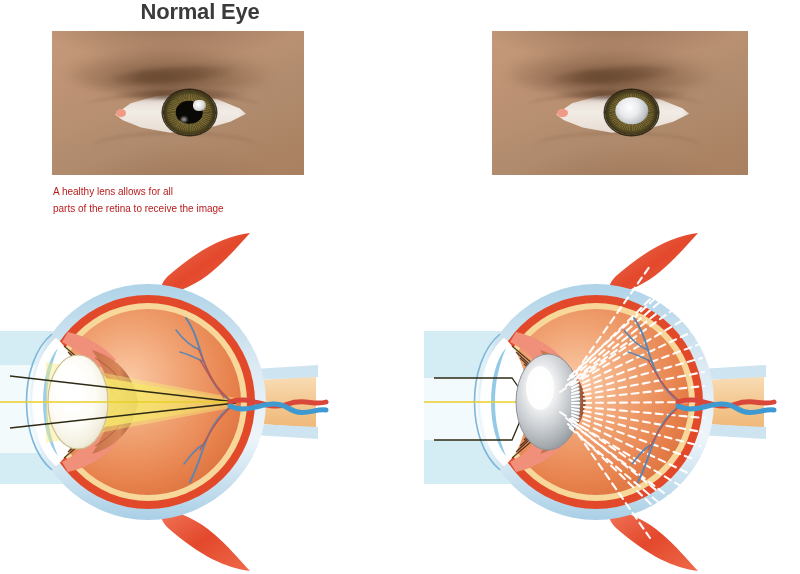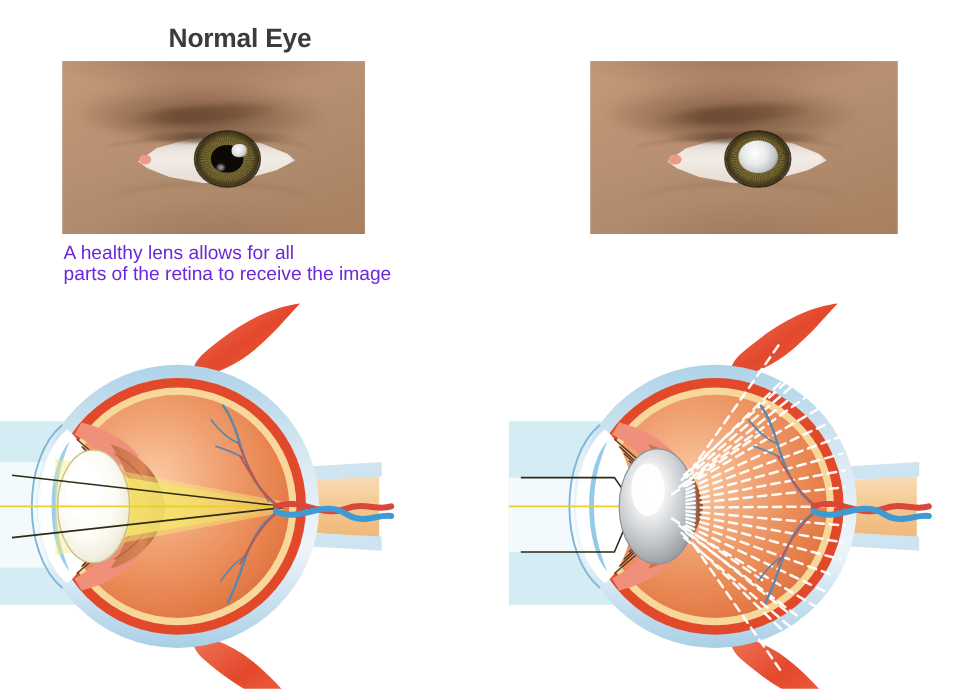--- a/index.html
+++ b/index.html
@@ -1,21 +1,21 @@
 <!DOCTYPE html>
 <html><head>
 <meta charset="utf-8">
 <style>
   html,body{margin:0;padding:0;background:#ffffff;}
   body{
     width:800px;height:574px;position:relative;overflow:hidden;
     font-family:"Liberation Sans", sans-serif;
     color:#3c3c3c;
   }
-  .panel{position:absolute;top:0;height:444px;width:400px;margin-top:20px;}
+  .panel{position:absolute;top:0;height:444px;width:400px;}
   .panel-left{left:0;}
   .panel-right{left:400px;}
 
   .title{
     position:absolute;top:-1px;width:100%;text-align:center;
     font-size:22px;font-weight:bold;color:#3b3b3b;letter-spacing:-0.2px;
   }
 
   .photo{
     position:absolute;overflow:hidden;background:#b08b6d;
@@ -95,21 +95,21 @@
     background:radial-gradient(circle at 42% 38%, #ffffff 0%, #e9eaec 38%, #bfc3c7 68%, rgba(150,155,160,.55) 88%, rgba(140,145,150,0) 100%);
     filter:blur(.4px);
   }
   .lashline{
     position:absolute;left:24%;top:41%;width:54%;height:6%;
     background:linear-gradient(90deg,rgba(80,52,32,0),rgba(80,52,32,.55) 35%,rgba(80,52,32,.35) 75%,rgba(80,52,32,0));
     border-radius:50%;filter:blur(1.4px);
   }
 
   .caption{
-    position:absolute;font-size:16px;line-height:17px;color:#6d28d9;
+    position:absolute;font-size:10px;line-height:17px;color:#b91c1c;
     white-space:pre-line;
   }
   .caption-left{left:53px;top:183px;}
 
   .diagram{position:absolute;left:0;top:230px;width:400px;height:344px;}
   .diagram svg{display:block;}
 </style>
 </head>
 <body>
 

